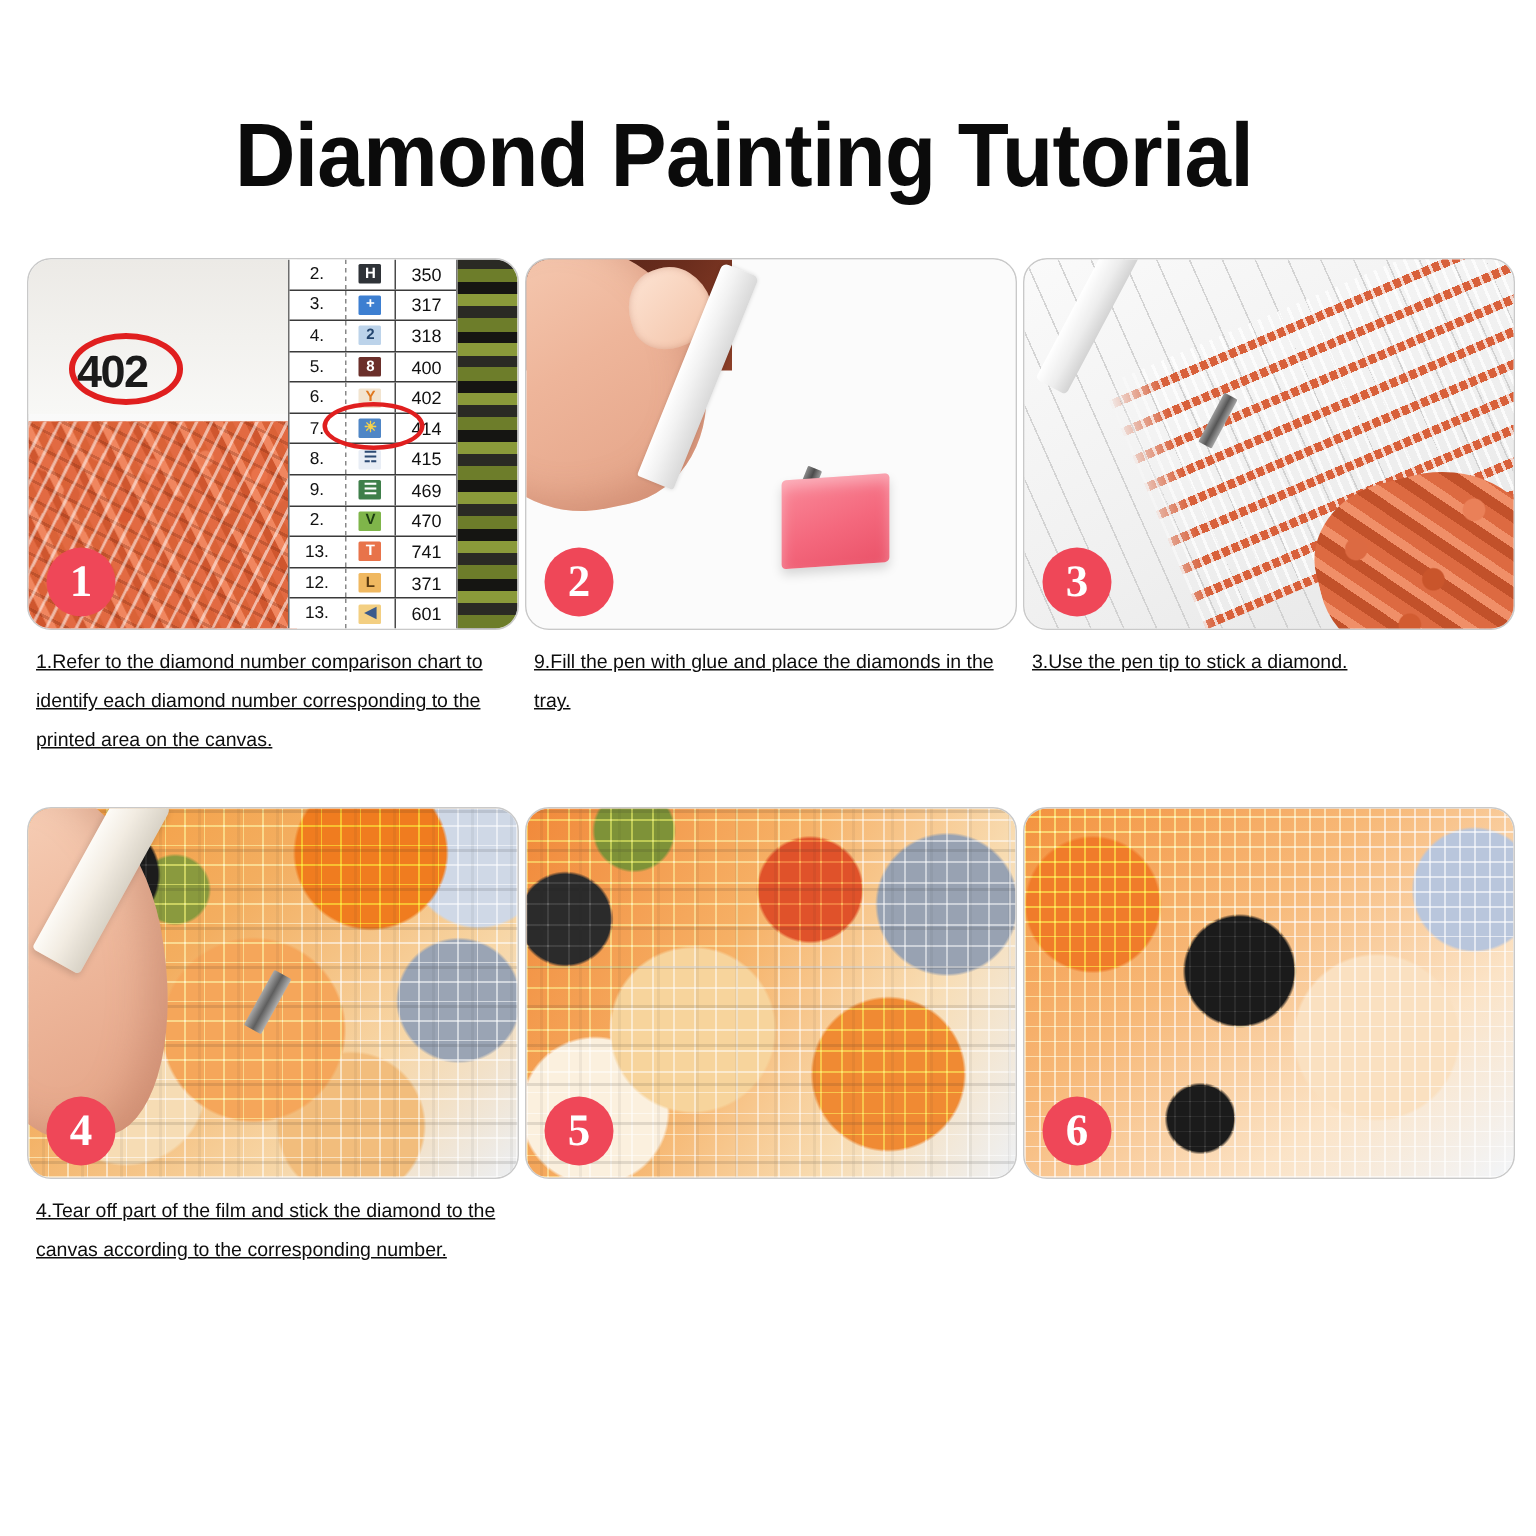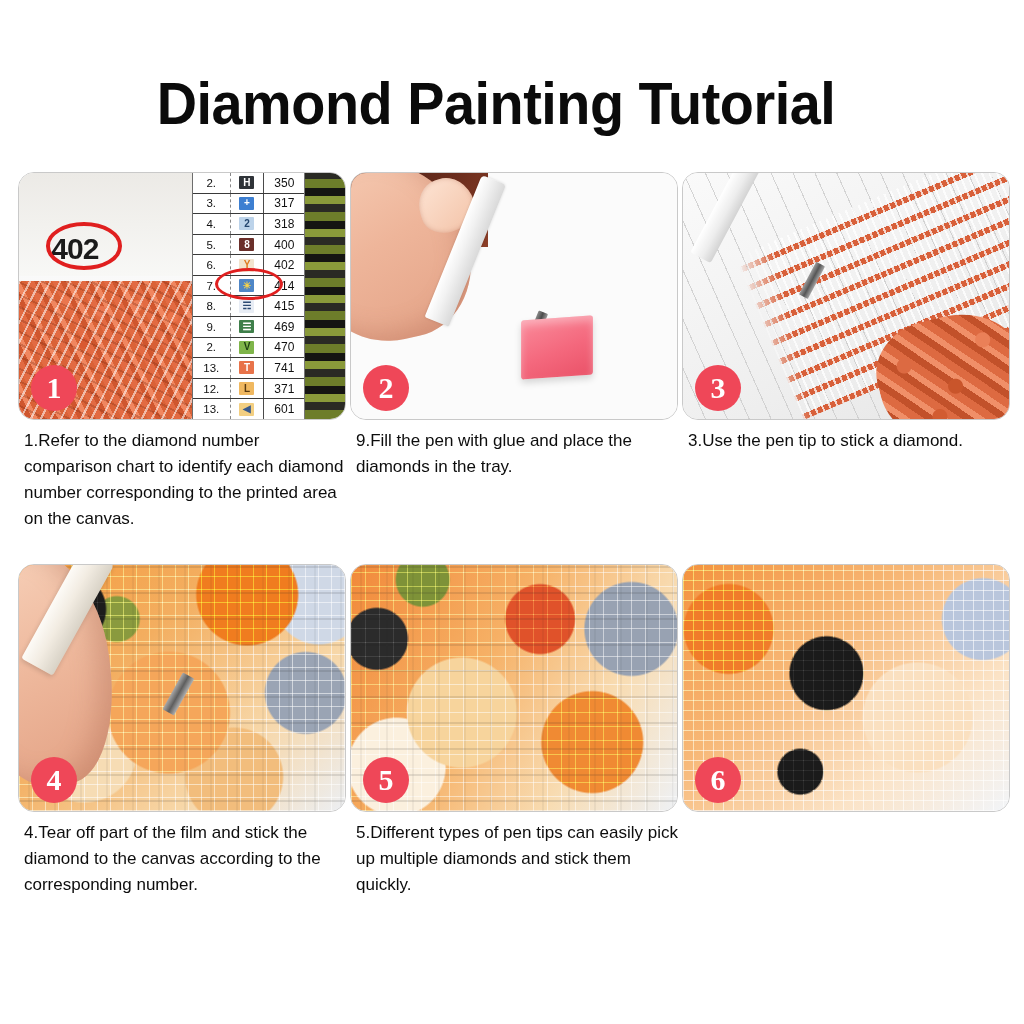--- a/index.html
+++ b/index.html
@@ -57,26 +57,27 @@
     background:#ef4758;
     color:#ffffff;
     font-size:30px;
     font-weight:bold;
     display:flex;align-items:center;justify-content:center;
     z-index:40;
     font-family:"Liberation Serif", serif;
     box-shadow:0 0 0 0 rgba(0,0,0,0);
   }
   .caption{
-    font-size:17px;
+    font-size:13px;
     line-height:26px;
     color:#0d0d0d;
     padding:8px 4px 0 6px;
     width:322px;
     font-family:"Liberation Sans", sans-serif;
+    text-decoration:underline;
   }
 
   
   .p1-bag{
     position:absolute;left:0;top:0;width:55%;height:100%;
     background:linear-gradient(180deg,#f2f2f0 0%,#fafafa 35%,#f4f4f2 100%);
   }
   .p1-bag:before{
     content:"";position:absolute;left:0;right:0;top:0;height:42%;
     background:linear-gradient(180deg,#eceae6 0%,#f8f8f6 100%);
@@ -498,21 +499,20 @@
         <div class="badge">4</div>
       </div>
       <div class="caption">4.Tear off part of the film and stick the diamond to the canvas according to the corresponding number.</div>
     </div>
 
     <div class="cell row2">
       <div class="photo">
         <div class="mosaic m5 sym"></div>
         <div class="badge">5</div>
       </div>
-      <div class="caption">5.Different types of pen tips can easily pick up multiple diamonds and stick them quickly.</div>
     </div>
 
     <div class="cell row2">
       <div class="photo">
         <div class="mosaic m6"></div>
         <div class="badge">6</div>
       </div>
     </div>
 
   </div>

